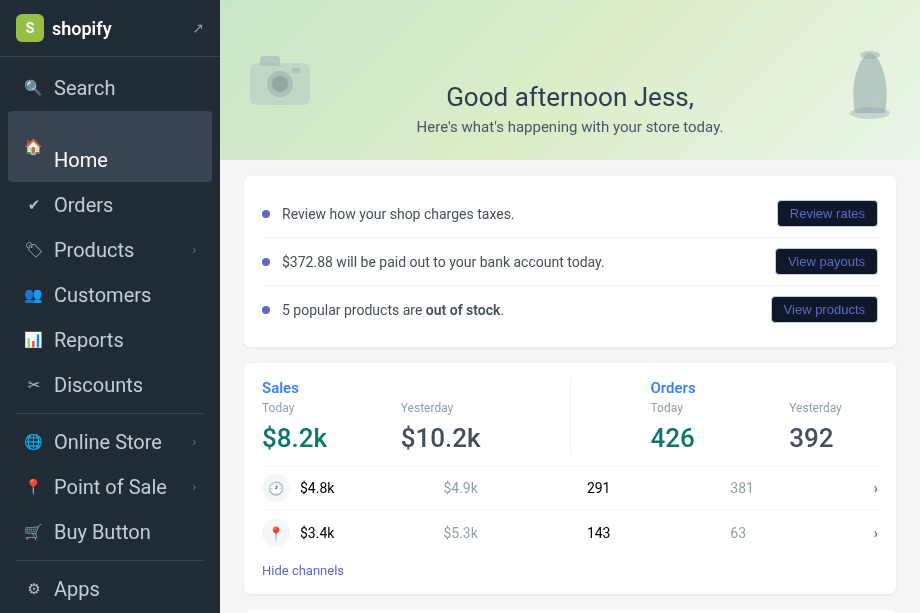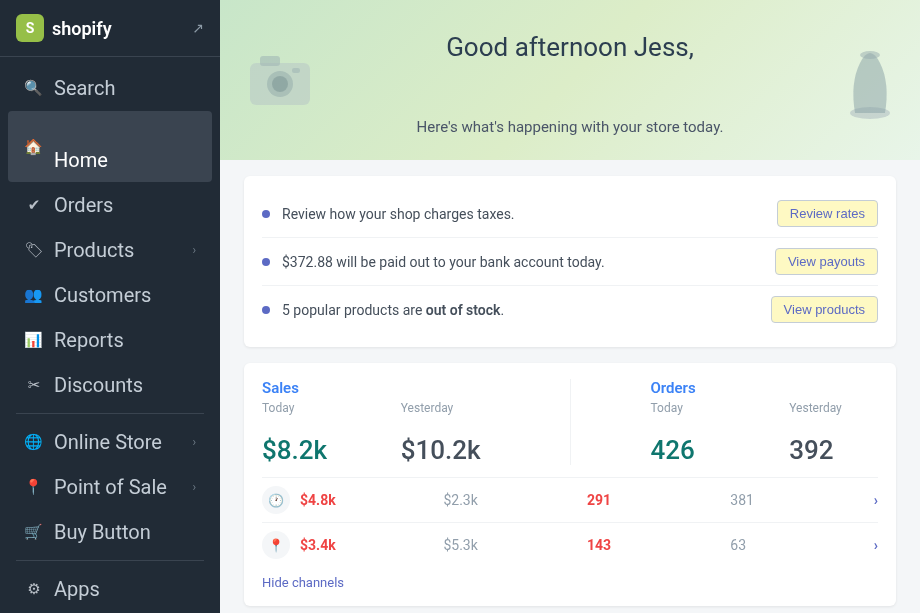--- a/index.html
+++ b/index.html
@@ -99,21 +99,21 @@
       background: #d4e8c2;
       background: linear-gradient(135deg, #c8e6c9 0%, #dcedc8 50%, #e8f5e9 100%);
       padding: 32px 40px 24px;
       text-align: center;
       position: relative;
       overflow: hidden;
       min-height: 160px;
       display: flex;
       flex-direction: column;
       align-items: center;
-      justify-content: space-between;
+      justify-content: flex-end;
     }
     .hero-title {
       font-size: 26px;
       color: #2c3e50;
       font-weight: 400;
       margin-bottom: 6px;
     }
     .hero-subtitle {
       font-size: 15px;
       color: #4a5568;
@@ -161,21 +161,21 @@
       flex-shrink: 0;
     }
     .alert-text {
       flex: 1;
       font-size: 14px;
       color: #454f5b;
     }
     .alert-text strong { font-weight: 600; }
     .alert-btn {
       border: 1px solid #c4cdd6;
-      background: #fef9c3;
+      background: #0f172a;
       color: #5c6ac4;
       padding: 5px 12px;
       border-radius: 4px;
       font-size: 13px;
       cursor: pointer;
       white-space: nowrap;
     }
 
     
     .stats-card {
@@ -198,21 +198,21 @@
       margin-bottom: 4px;
     }
     .stats-cols {
       display: flex;
       gap: 0;
     }
     .stats-col { flex: 1; }
     .stats-col-label {
       font-size: 12px;
       color: #919eab;
-      margin-bottom: 20px;
+      margin-bottom: 8px;
     }
     .stats-main-value {
       font-size: 26px;
       font-weight: 500;
       color: #0f766e;
     }
     .stats-main-value.dark { color: #454f5b; }
     .stats-divider {
       width: 1px;
       background: #f0f2f4;
@@ -235,21 +235,21 @@
       margin-right: 10px;
       font-size: 13px;
       color: #919eab;
     }
     .stats-row-vals {
       display: flex;
       flex: 1;
       gap: 0;
     }
     .stats-row-val { flex: 1; font-size: 14px; }
-    .stats-row-val.blue { color: #ef4444; font-weight: bold; }
+    .stats-row-val.blue { color: #000000; }
     .stats-row-val.gray { color: #919eab; }
     .stats-row-arrow {
       color: #5c6ac4;
       font-size: 14px;
       font-weight: bold;
     }
     .hide-channels {
       color: #5c6ac4;
       font-size: 13px;
       cursor: pointer;
@@ -418,21 +418,21 @@
             </div>
           </div>
         </div>
       </div>
 
       <div id="channels-container">
           <div class="stats-row">
             <div class="stats-row-icon">🕐</div>
             <div class="stats-row-vals">
               <span class="stats-row-val blue">$4.8k</span>
-              <span class="stats-row-val gray">$2.3k</span>
+              <span class="stats-row-val gray">$4.9k</span>
               <span class="stats-row-val blue">291</span>
               <span class="stats-row-val gray">381</span>
             </div>
             <span class="stats-row-arrow">›</span>
           </div>
           <div class="stats-row">
             <div class="stats-row-icon">📍</div>
             <div class="stats-row-vals">
               <span class="stats-row-val blue">$3.4k</span>
               <span class="stats-row-val gray">$5.3k</span>

